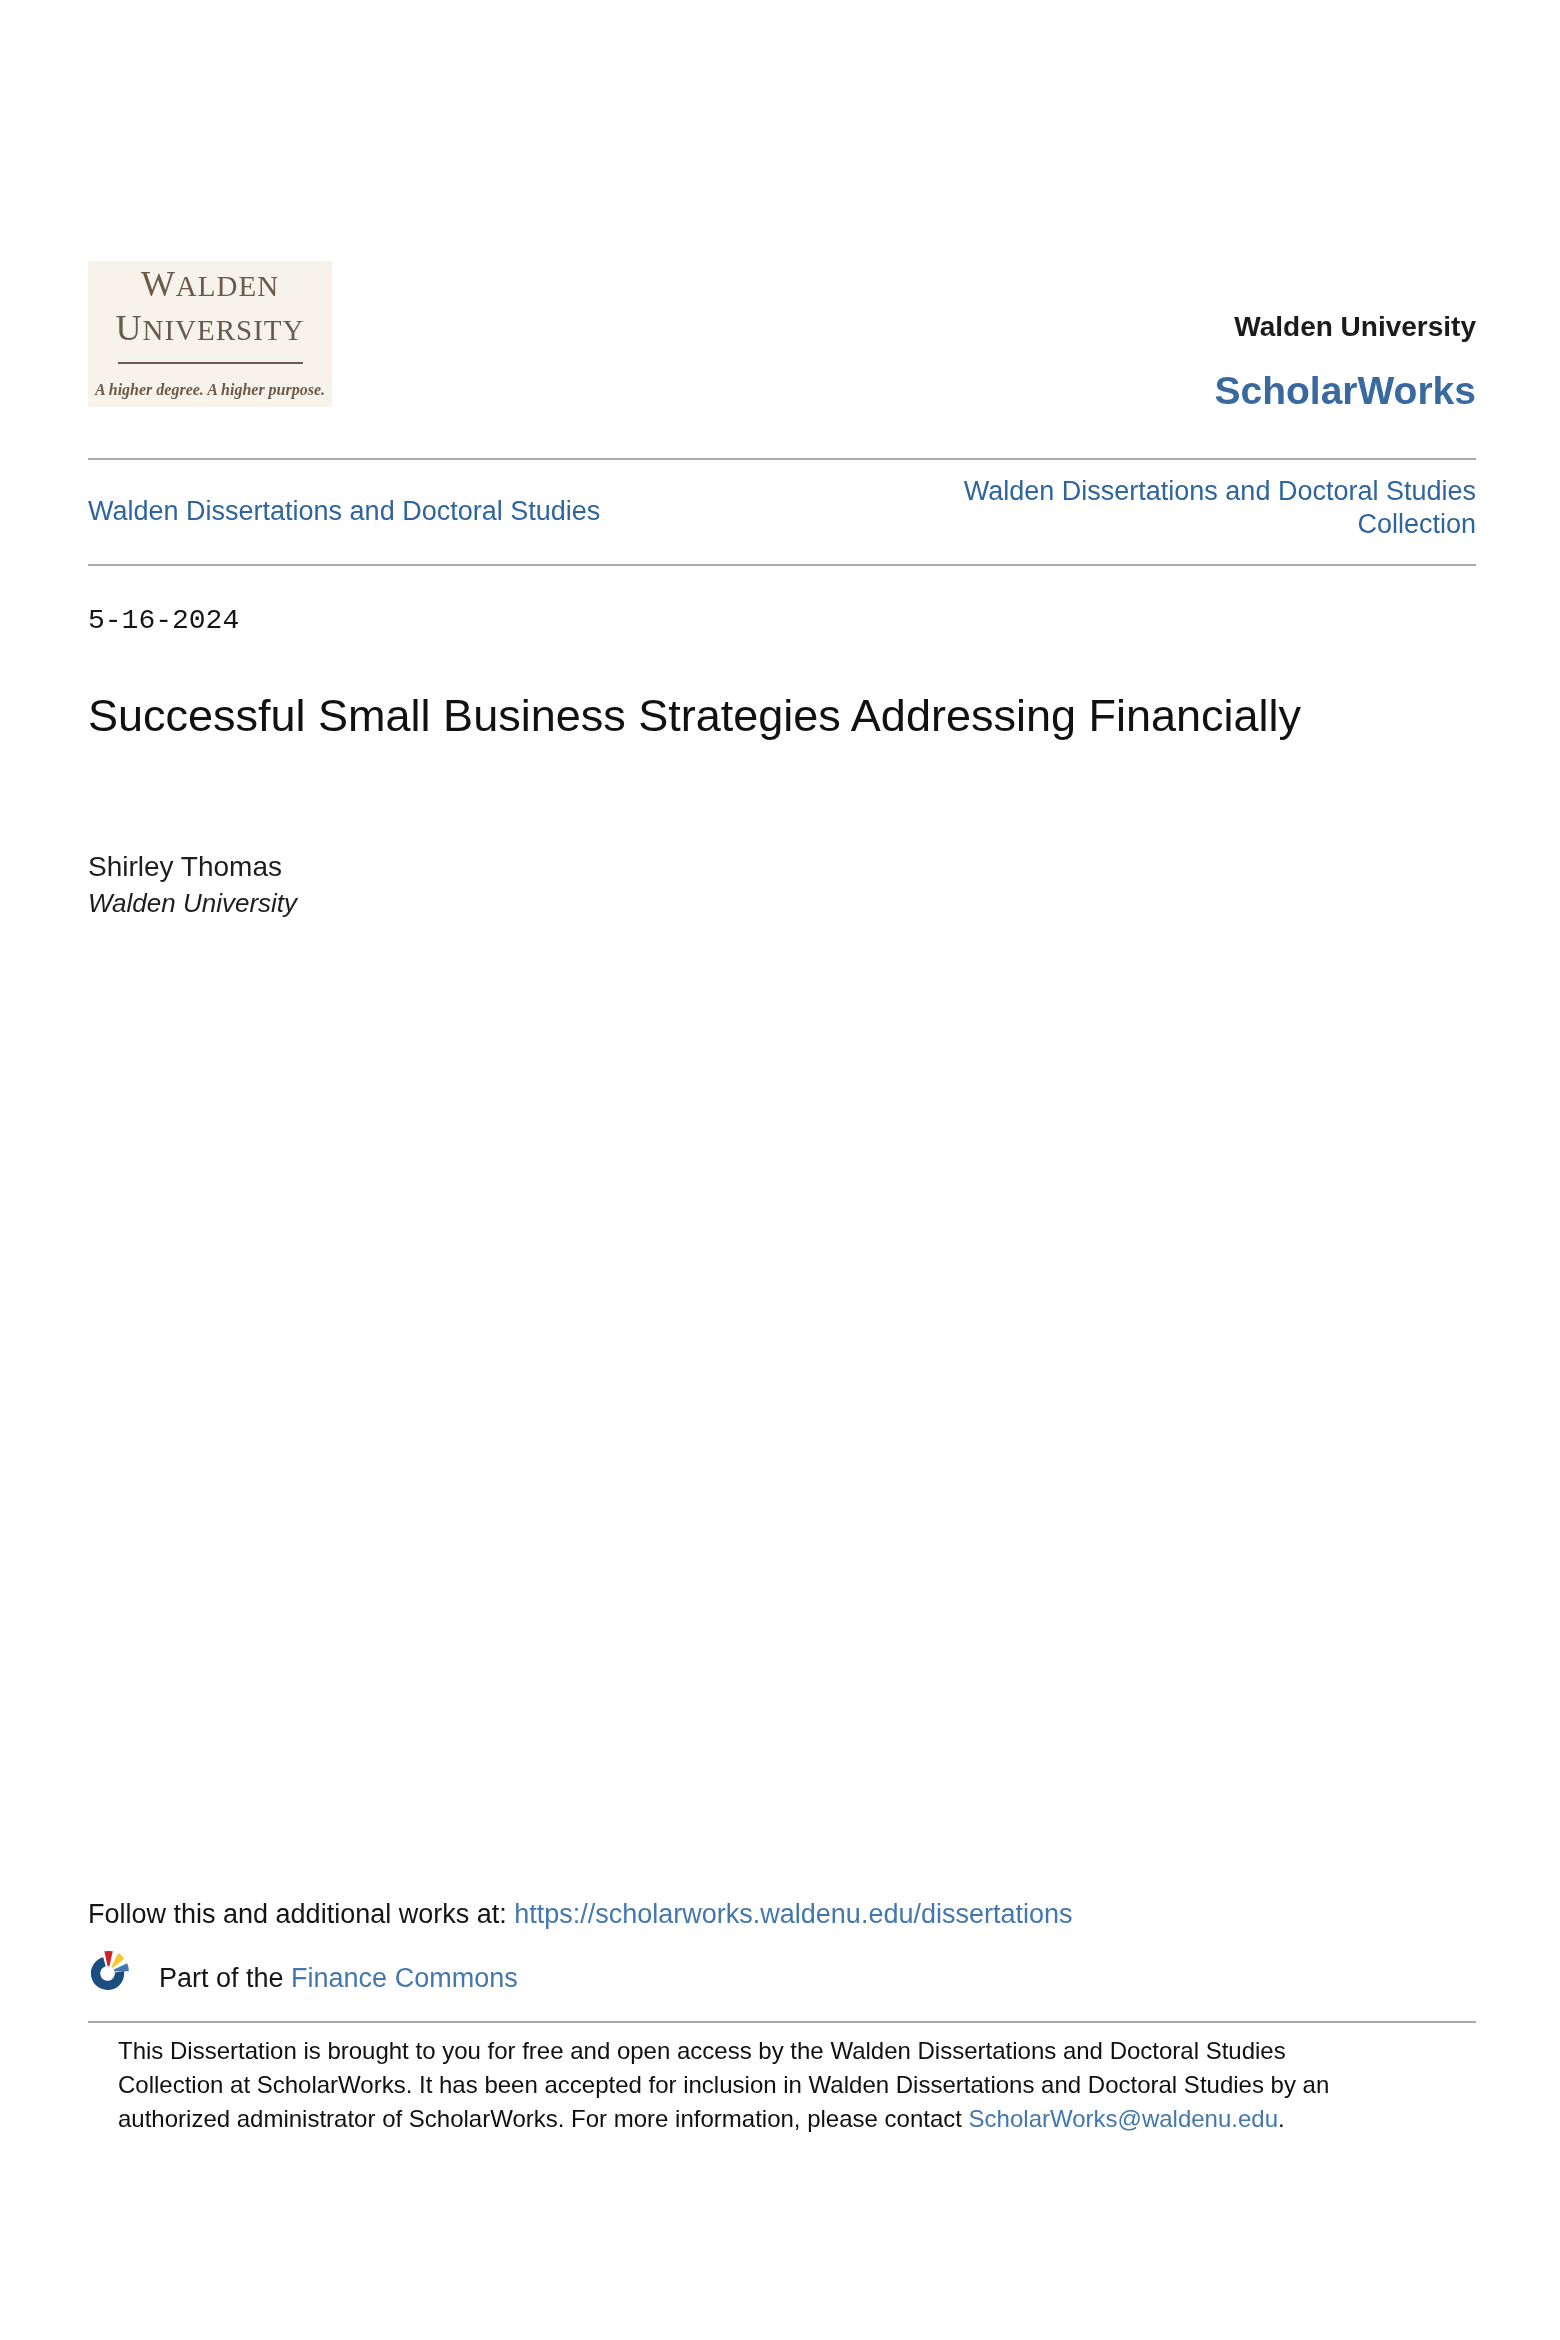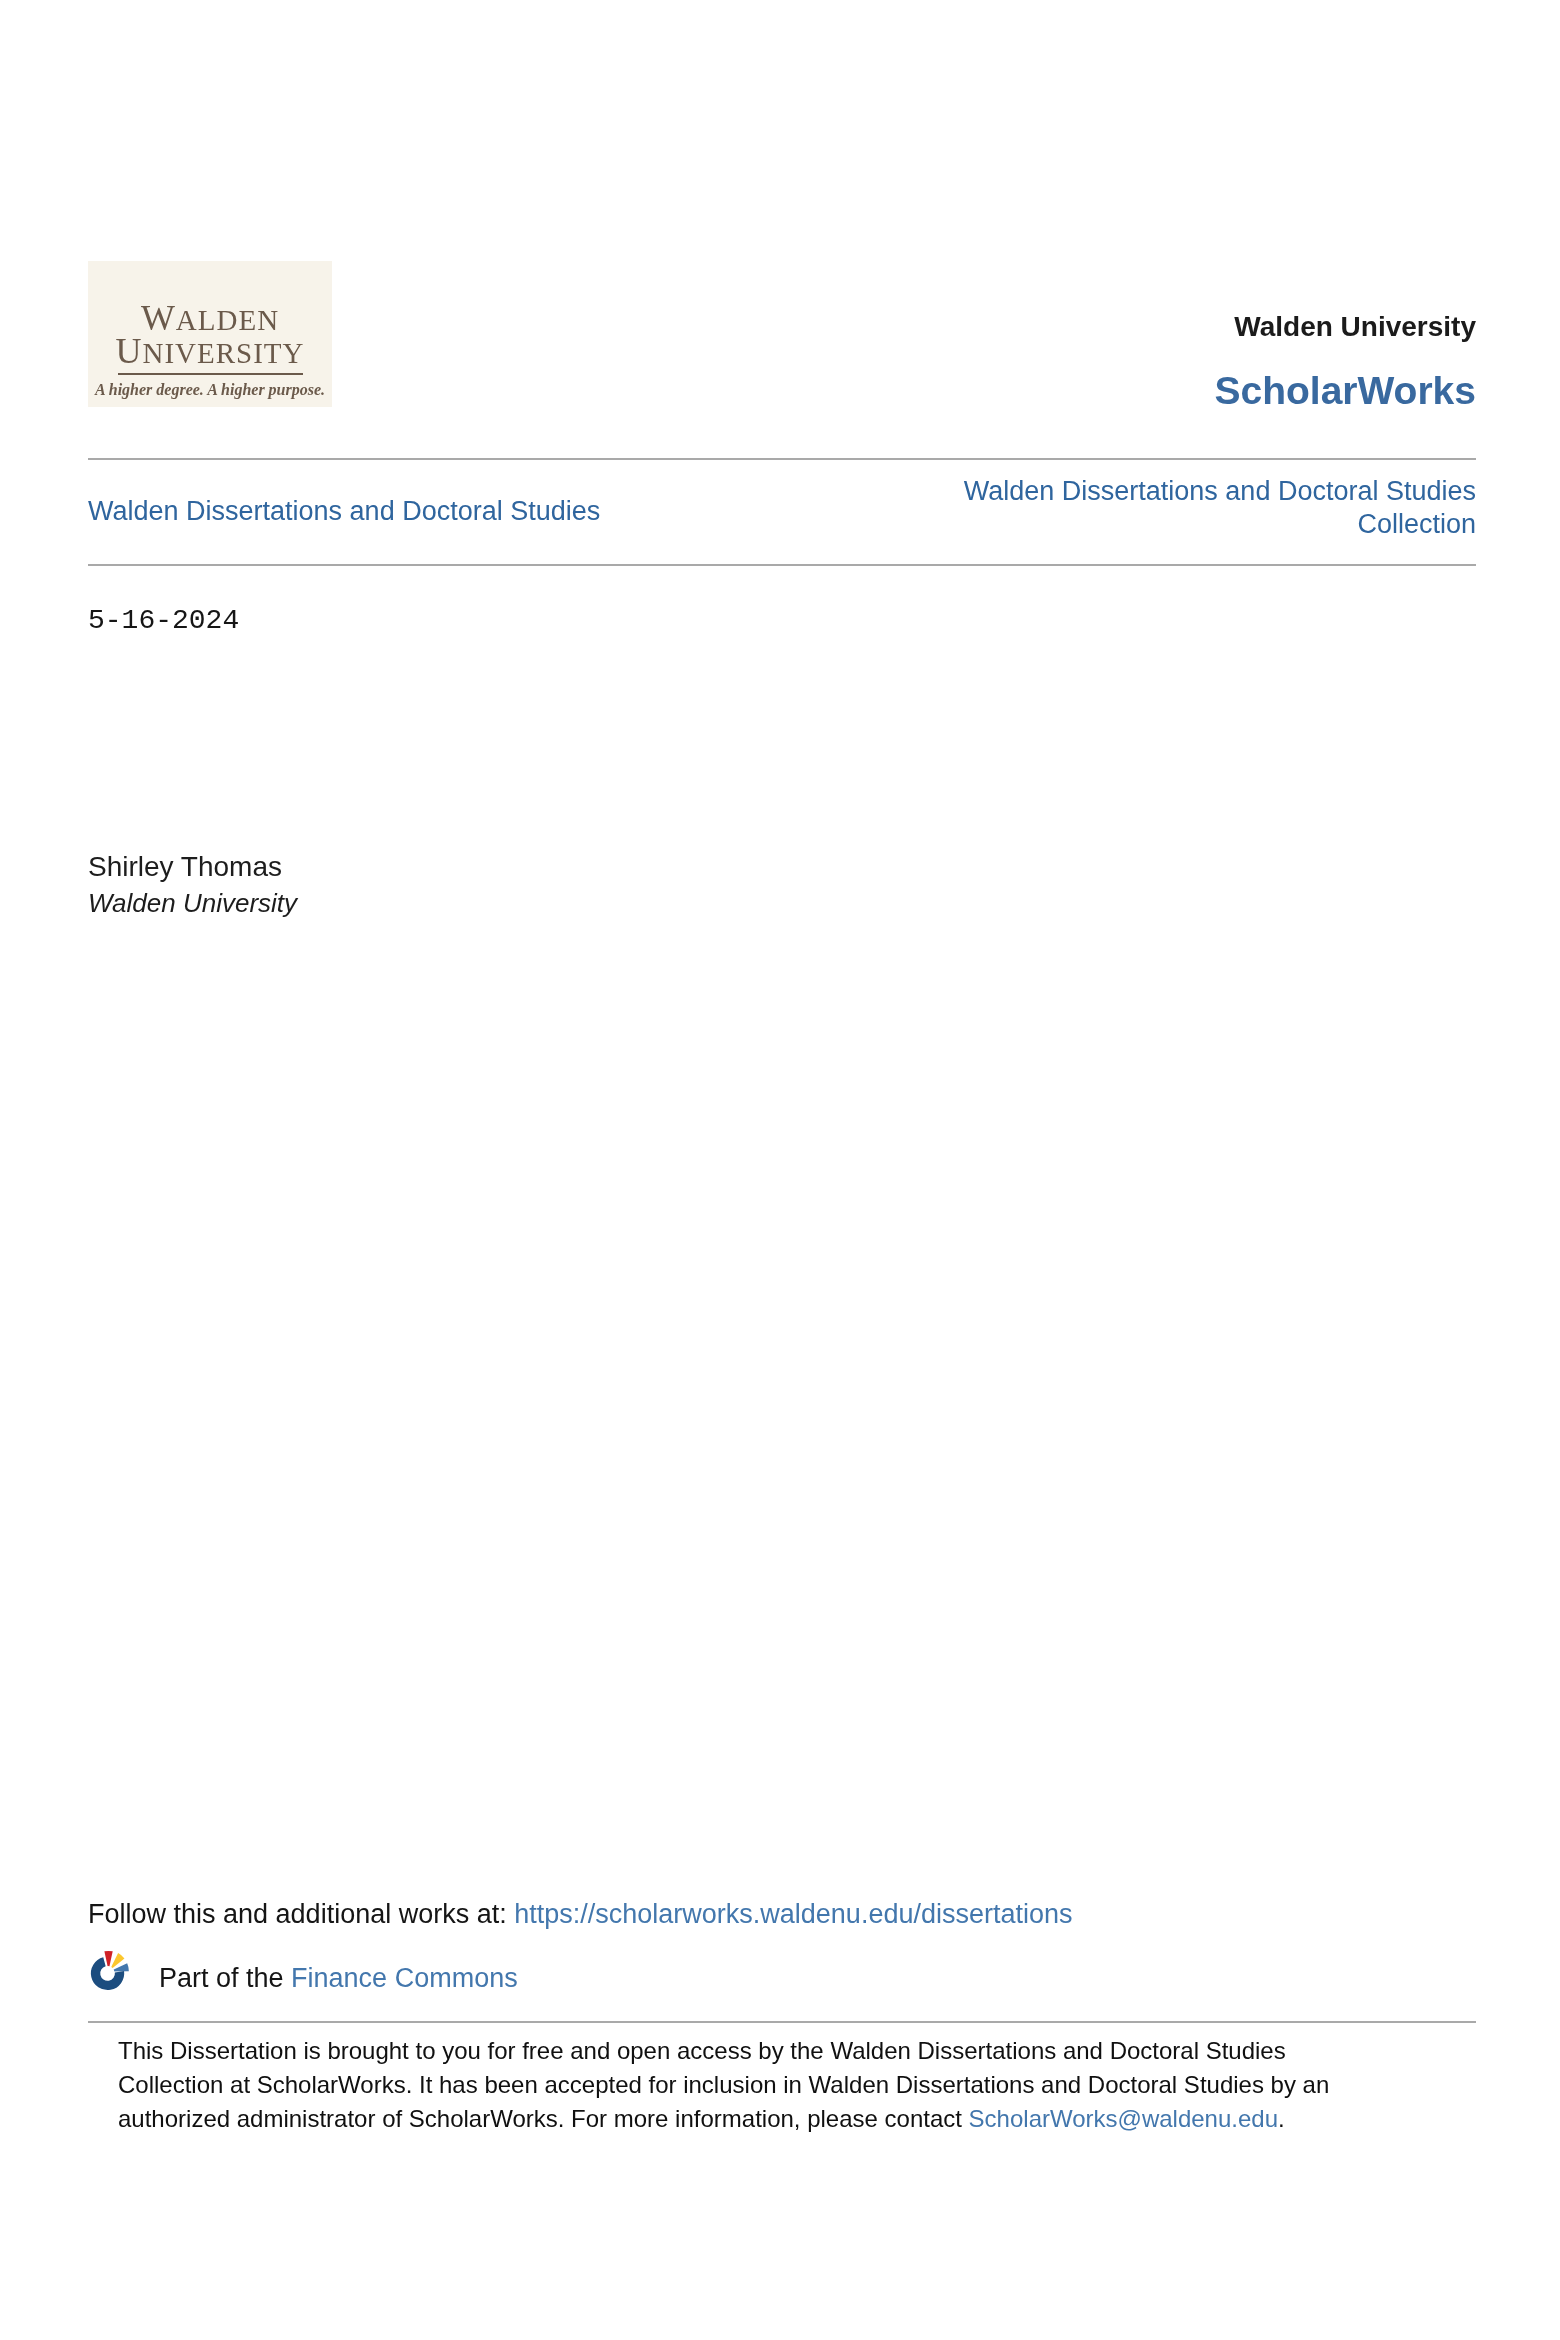--- a/index.html
+++ b/index.html
@@ -13,21 +13,21 @@
     overflow: hidden;
   }
 
   
   .logo-box {
     position: absolute;
     left: 88px; top: 261px;
     width: 244px; height: 146px;
     background: var(--logo-bg, #f7f3ea);
     display: flex; flex-direction: column;
-    align-items: center; justify-content: flex-end;
+    align-items: center; justify-content: space-between;
     box-sizing: border-box;
     padding: 7.8px 9.8px;
   }
   .logo-line {
     font-family: "Liberation Serif", serif;
     text-transform: uppercase;
     color: var(--logo-brown, #6b5a4b);
     font-size: 29px;
     line-height: 31px;
     letter-spacing: 1px;
@@ -138,20 +138,21 @@
       <div>Walden Dissertations and Doctoral Studies</div>
       <div>Collection</div>
     </a>
   </div>
 
   <div class="rule rule-2"></div>
 
   <div class="pub-date">5-16-2024</div>
 
   <div class="doc-title">
+    <div>Successful Small Business Strategies Addressing Financially</div>
   </div>
 
   <div class="author-block">
     <div class="author-name">Shirley Thomas</div>
     <div class="author-affiliation">Walden University</div>
   </div>
 
   <div class="follow-line"><span>Follow this and additional works at: </span><a class="link">https://scholarworks.waldenu.edu/dissertations</a></div>
 
   <div class="partof-row">

